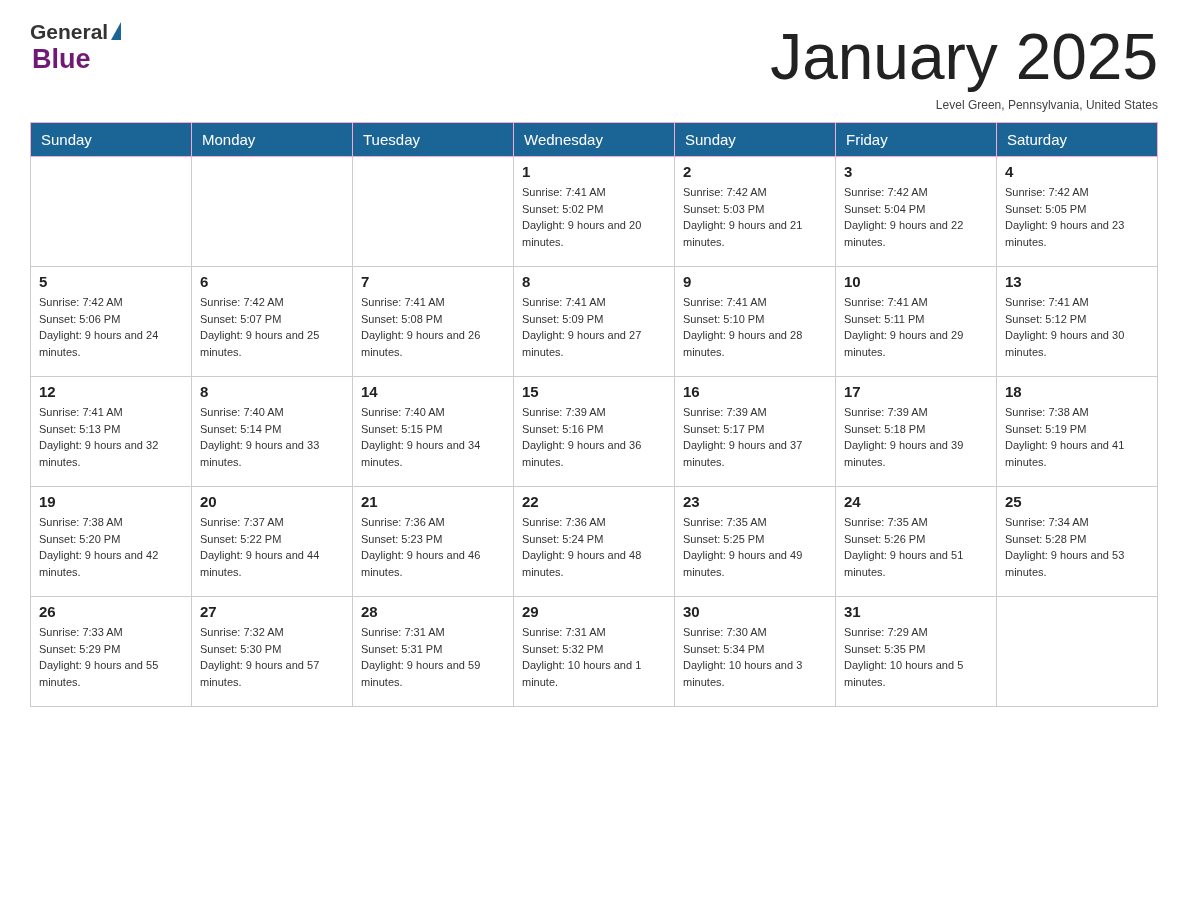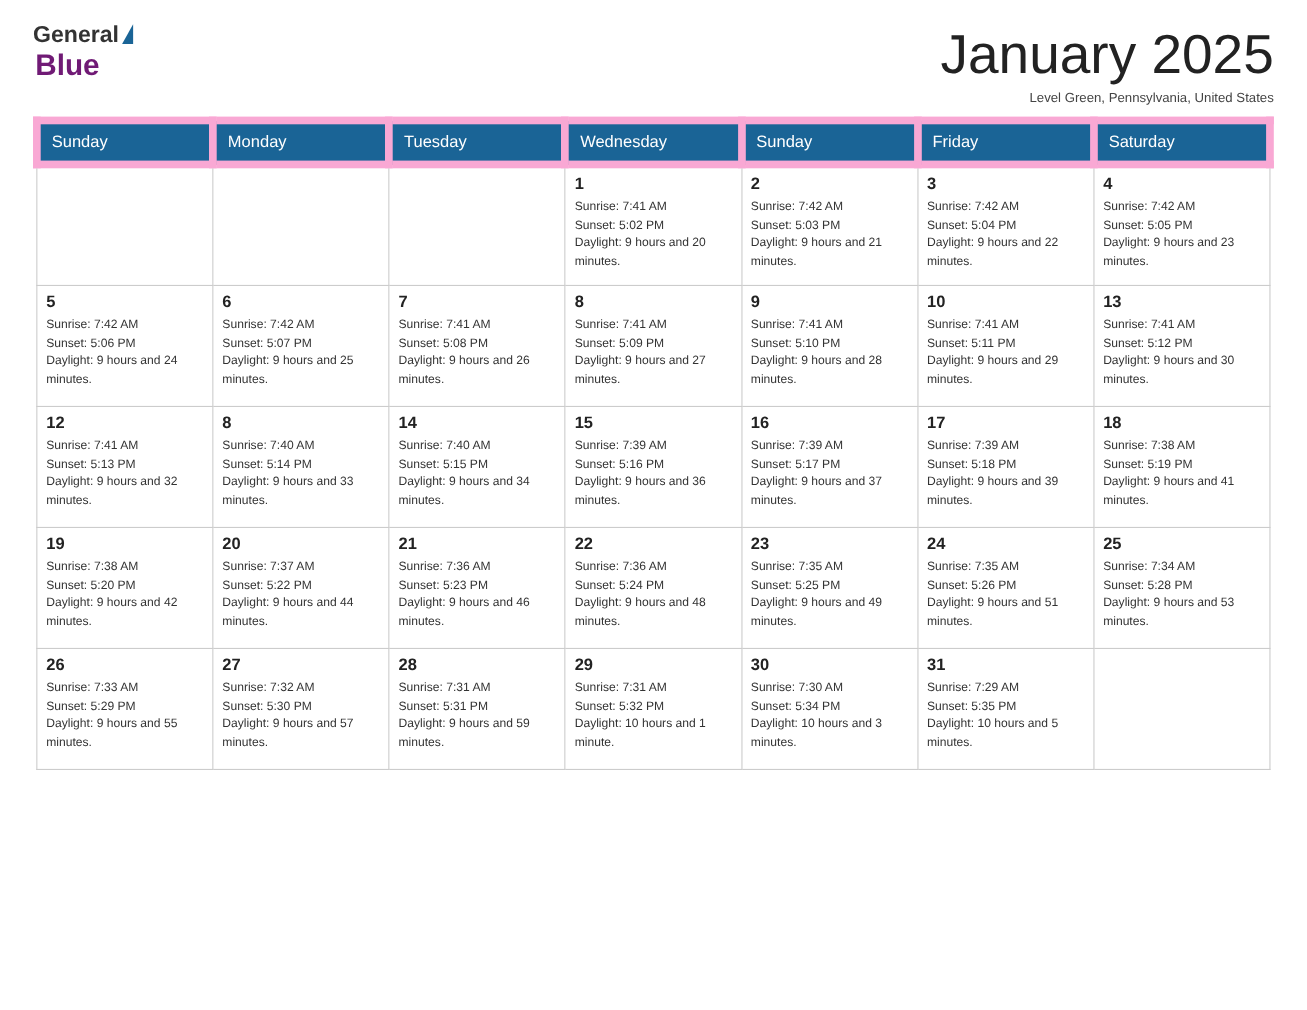--- a/index.html
+++ b/index.html
@@ -42,42 +42,42 @@
     .logo-blue {
       font-size: 27px;
       font-weight: bold;
       color: #701a75;
       margin-left: 2px;
     }
     .title-section {
       text-align: right;
     }
     .month-title {
-      font-size: 50px;
+      font-size: 64px;
       font-weight: normal;
       color: #222;
     }
     .location {
       font-size: 12px;
       color: #444;
       margin-top: 4px;
     }
     .calendar {
       width: 100%;
       border-collapse: collapse;
       margin-top: 10px;
     }
     .calendar th {
       background-color: #1a6496;
       color: #fff;
       padding: 8px 10px;
       text-align: left;
       font-size: 15px;
       font-weight: normal;
-      border: 7px solid #f9a8d4;
+      border: 1px solid #f9a8d4;
     }
     .calendar td {
       border: 1px solid #ccc;
       vertical-align: top;
       padding: 6px 8px;
       width: 14.28%;
       min-height: 110px;
     }
     .day-number {
       font-size: 15px;

